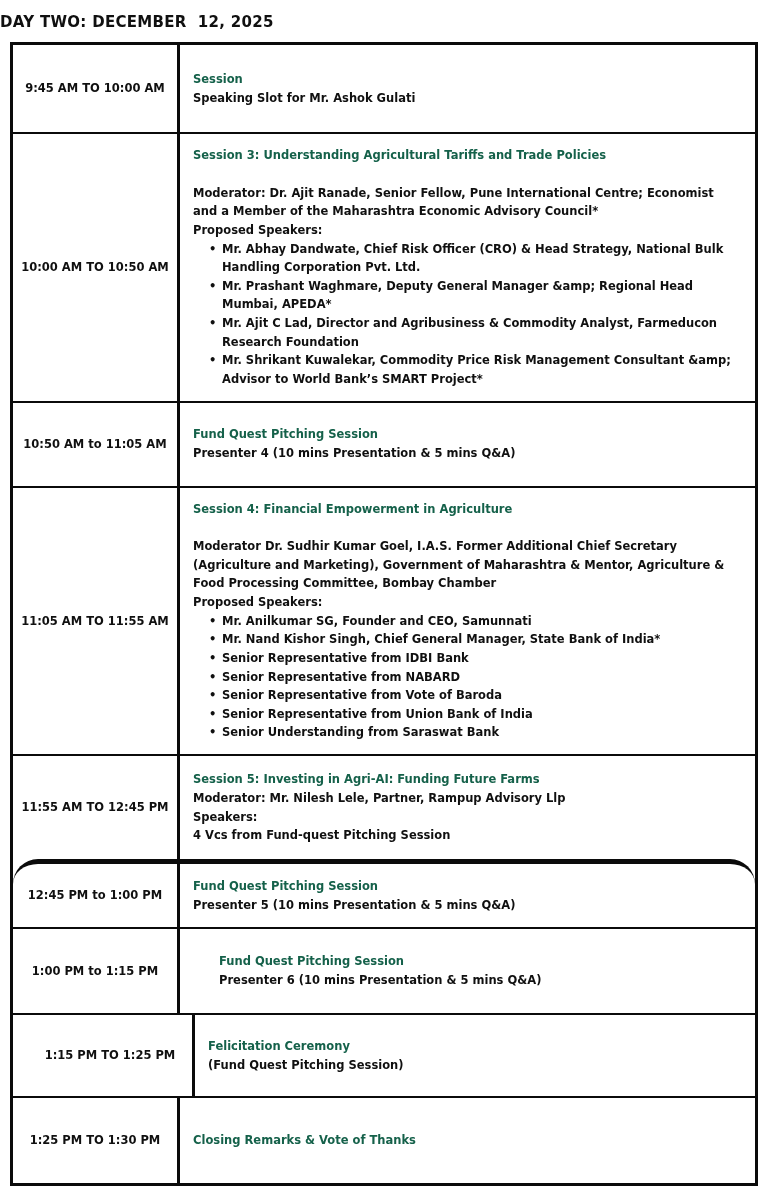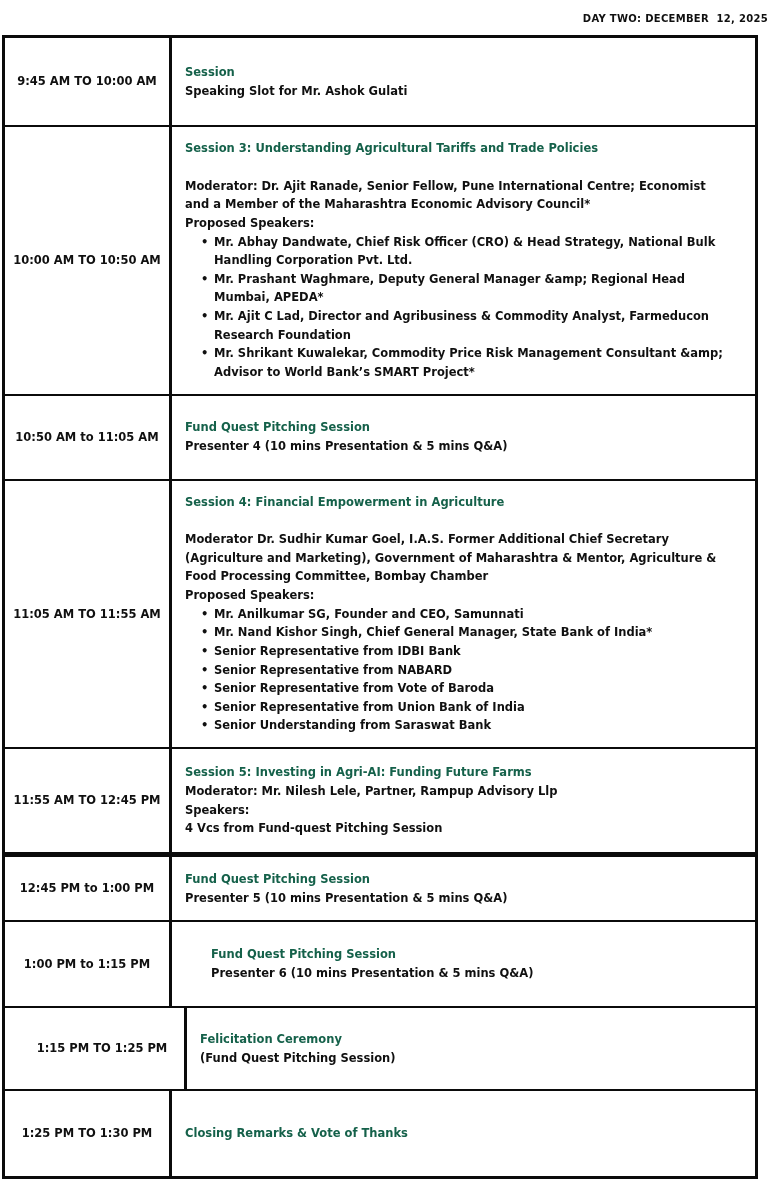--- a/index.html
+++ b/index.html
@@ -9,29 +9,29 @@
   }
   html,body{margin:0;padding:0;}
   body{
     width:768px;
     min-height:1187px;
     background:#ffffff;
     color:var(--ink);
     font-family:"DejaVu Sans","Liberation Sans",sans-serif;
   }
   .doc-title{
-    text-align:right;
+    text-align:left;
     font-weight:700;
-    font-size:10px;
+    font-size:15px;
     letter-spacing:.3px;
-    padding:13px 0 11px 10px;
+    padding:13px 0 11px 0;
     white-space:pre;
   }
   .table{
-    margin:0 10px 14px 2px;
+    margin:0 10px 14px 10px;
     border:3px solid var(--line);
     background:#fff;
   }
   .t-row{
     display:flex;
     align-items:stretch;
     border-top:2px solid var(--line);
     box-sizing:border-box;
   }
   .t-row:first-child{border-top:0;}
@@ -122,21 +122,21 @@
     </div>
     <div class="t-row" style="min-height: 105px;">
       <div class="time-cell">11:55 AM TO 12:45 PM</div>
       <div class="content-cell">
         <div class="heading">Session 5: Investing in Agri-AI: Funding Future Farms</div>
         <div class="para">Moderator: Mr. Nilesh Lele, Partner, Rampup Advisory Llp</div>
         <div class="para">Speakers:</div>
         <div class="para">4 Vcs from Fund-quest Pitching Session</div>
       </div>
     </div>
-    <div class="t-row page-break" style="min-height: 68px;">
+    <div class="t-row page-break" style="min-height: 68px; border-radius: 25px;">
       <div class="time-cell">12:45 PM to 1:00 PM</div>
       <div class="content-cell">
         <div class="heading">Fund Quest Pitching Session</div>
         <div class="para">Presenter 5 (10 mins Presentation &amp; 5 mins Q&amp;A)</div>
       </div>
     </div>
     <div class="t-row" style="min-height: 86px; gap: 26px;">
       <div class="time-cell">1:00 PM to 1:15 PM</div>
       <div class="content-cell">
         <div class="heading">Fund Quest Pitching Session</div>

